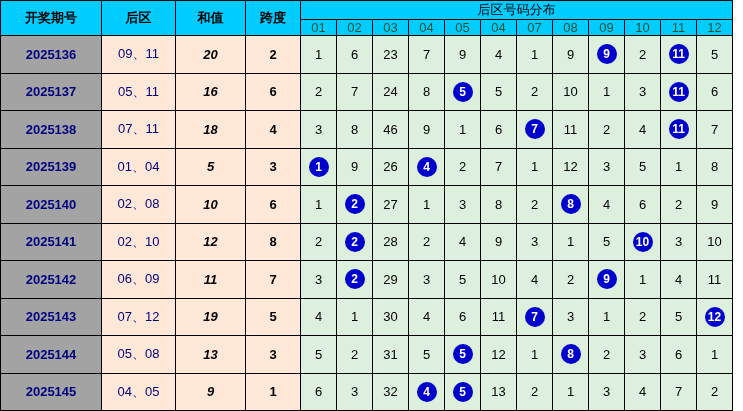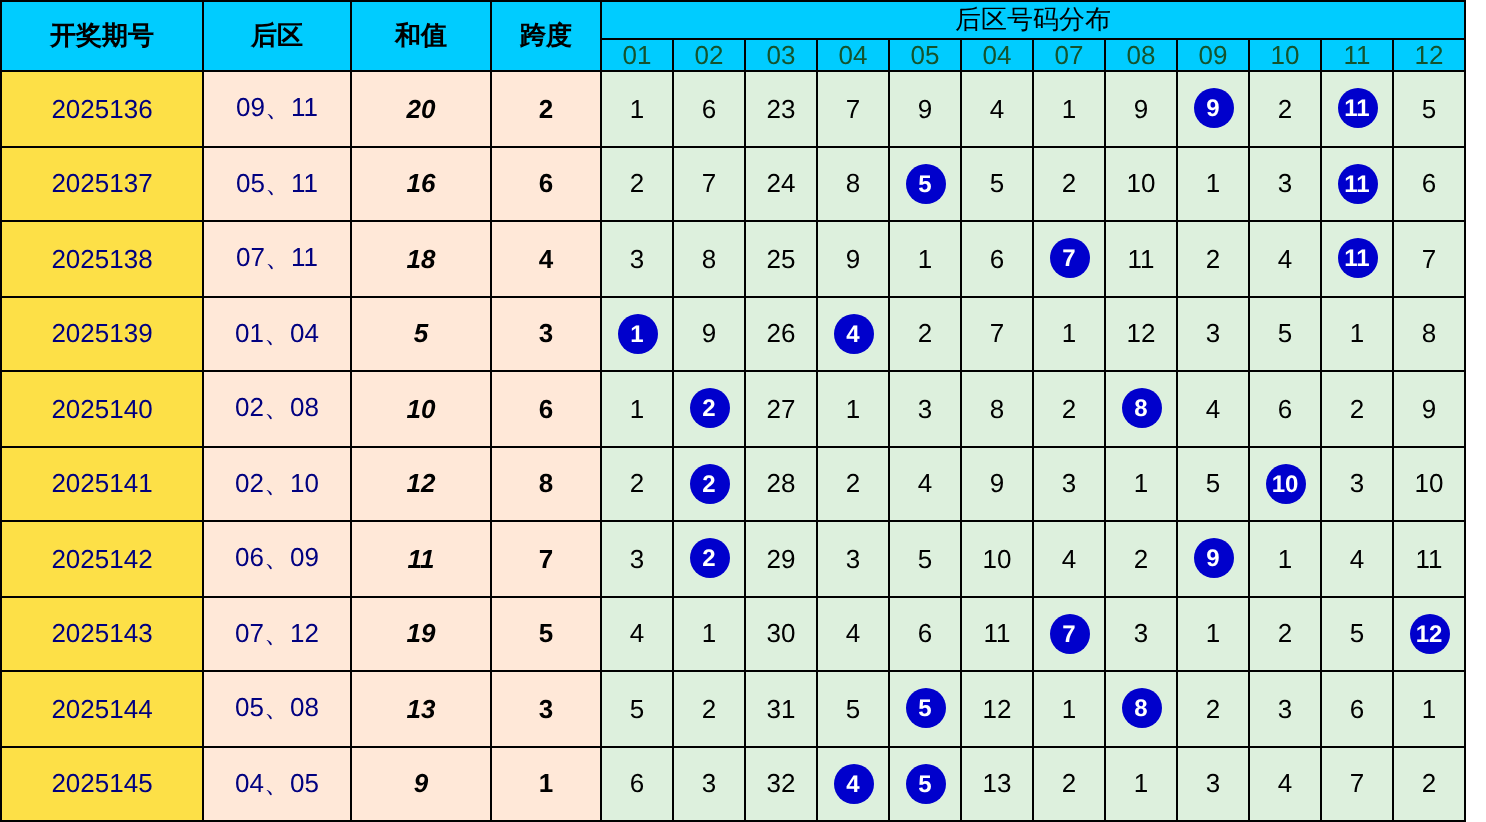--- a/index.html
+++ b/index.html
@@ -35,23 +35,23 @@
     font-size:15px;
   }
   .hdr-num{
     background:#00ccff;
     font-weight:normal;
     font-size:14px;
     color:#14532d;
   }
   
   .c-issue{
-    background:#fde047;
+    background:#a3a3a3;
     color:#000080;
-    font-weight:normal;
+    font-weight:bold;
     font-size:14px;
     margin-top:23px;
   }
   .c-back{
     background:#ffe8d8;
     color:#000080;
     font-weight:normal;
     font-size:14px;
   }
   .c-sum{
@@ -155,21 +155,21 @@
         <td class="c-cell"><span class="ball">11</span></td>
         <td class="c-cell">6</td>
       </tr>
       <tr>
         <td class="c-issue">2025138</td>
         <td class="c-back">07、11</td>
         <td class="c-sum">18</td>
         <td class="c-span">4</td>
         <td class="c-cell">3</td>
         <td class="c-cell">8</td>
-        <td class="c-cell">25</td>
+        <td class="c-cell">46</td>
         <td class="c-cell">9</td>
         <td class="c-cell">1</td>
         <td class="c-cell">6</td>
         <td class="c-cell"><span class="ball">7</span></td>
         <td class="c-cell">11</td>
         <td class="c-cell">2</td>
         <td class="c-cell">4</td>
         <td class="c-cell"><span class="ball">11</span></td>
         <td class="c-cell">7</td>
       </tr>

